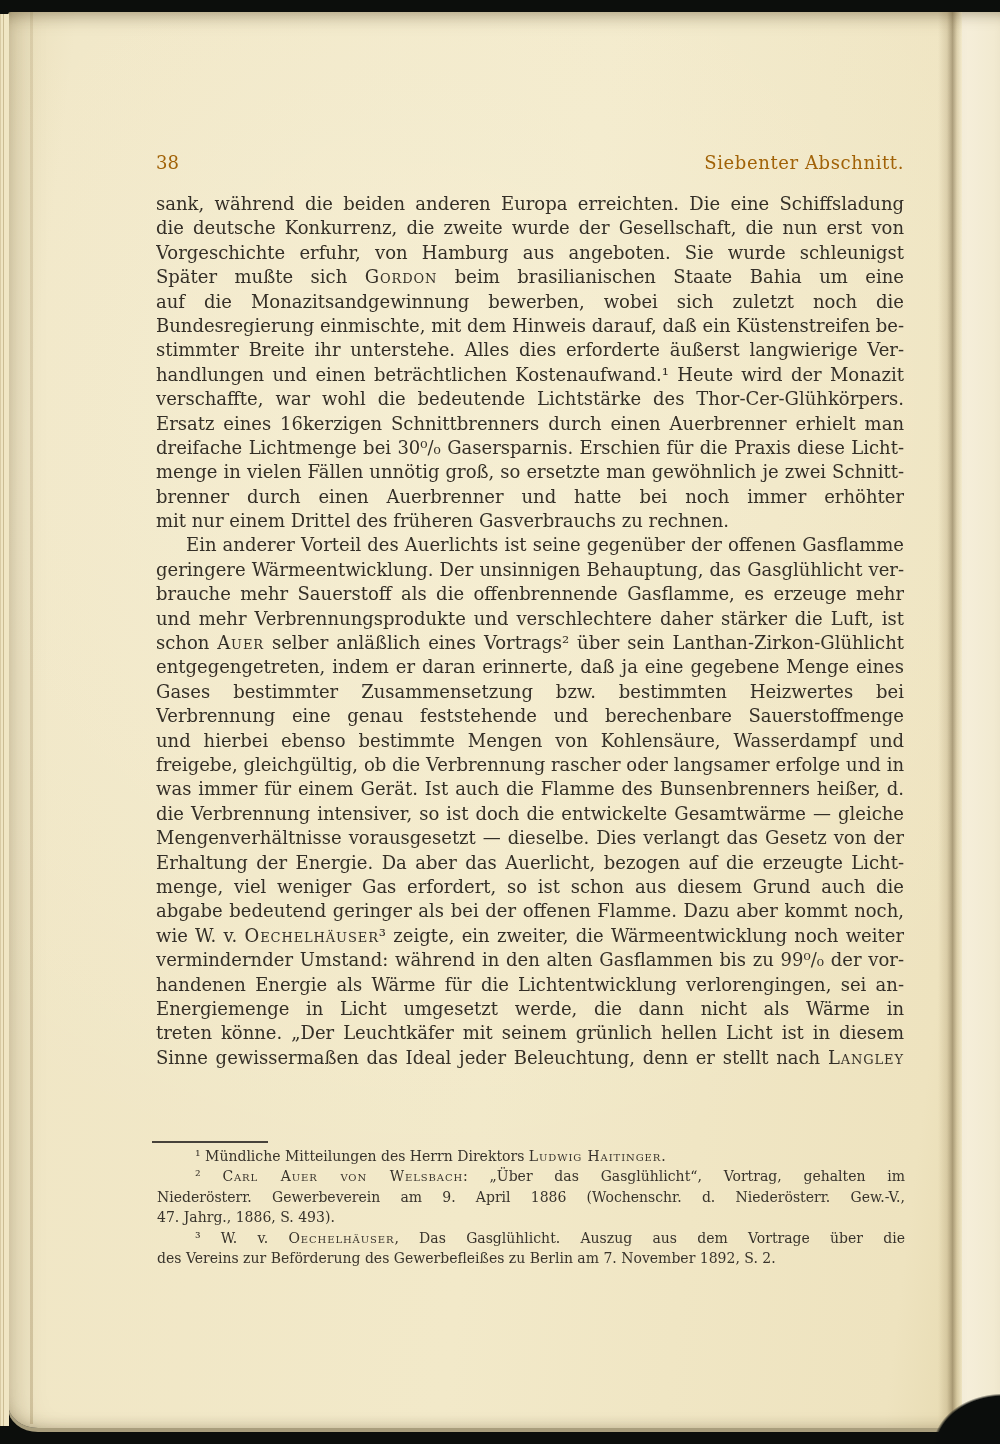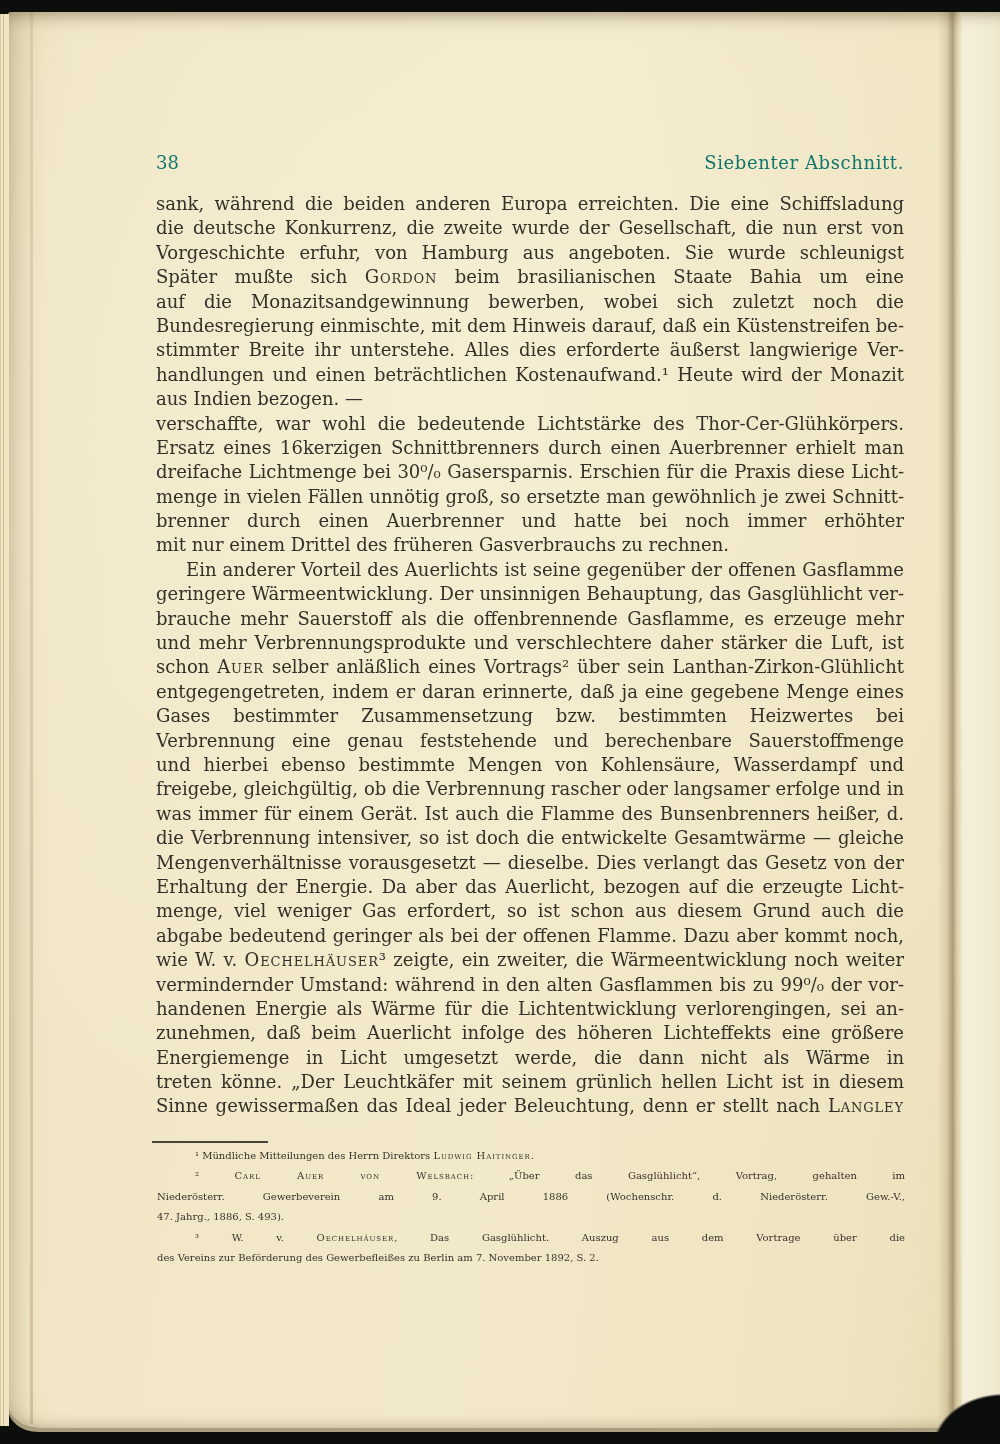--- a/index.html
+++ b/index.html
@@ -45,41 +45,41 @@
     box-shadow:inset 0 14px 16px -14px rgba(70,52,20,0.5);
   }
   .corner-shadow{
     position:absolute; right:0; bottom:0; width:130px; height:100px;
     background:radial-gradient(115px 88px at 103% 104%, #0b0d0c 59%, rgba(11,13,12,0) 62%);
   }
 
   
   .header{
     position:absolute; left:156px; width:748px; top:152px; height:26px;
-    color:#0f766e; font-size:18px;
+    color:#a16207; font-size:18px;
   }
   .page-number{position:absolute; left:0; top:0;}
   .running-title{position:absolute; left:0; right:0; top:0; text-align:right; letter-spacing:0.6px;}
 
   .text-block{
     position:absolute; left:156px; width:748px; top:192px;
     color:#342f27; font-size:18px; line-height:24.4px;
   }
   .line{height:24.4px; overflow:hidden; white-space:normal;}
   .just{text-align:justify; text-align-last:justify;}
   .indent{text-indent:30px;}
   .sc{font-variant:small-caps; letter-spacing:0.9px;margin-top:21px;}
 
   .footnote-rule{
     position:absolute; left:152px; top:1141px; width:116px; height:2px;
     background:#47423a;
   }
   .footnotes{
     position:absolute; left:157px; width:748px; top:1146px;
-    color:#38332b; font-size:10px; line-height:20.4px;
+    color:#38332b; font-size:14px; line-height:20.4px;
   }
   .footnotes .line{height:20.4px;}
   .footnotes .indent{text-indent:38px;}
 </style>
 </head>
 <body>
 
 <div class="stage">
   <div class="page"></div>
   <div class="left-edges"></div>
@@ -94,21 +94,20 @@
 
   <div class="text-block">
       <div class="line just">sank, während die beiden anderen Europa erreichten.  Die eine Schiffsladung kaufte</div>
       <div class="line just">die deutsche Konkurrenz, die zweite wurde der Gesellschaft, die nun erst von dieser</div>
       <div class="line just">Vorgeschichte erfuhr, von Hamburg aus angeboten.  Sie wurde schleunigst gekauft.</div>
       <div class="line just">Später mußte sich <span class="sc">Gordon</span> beim brasilianischen Staate Bahia um eine Konzession</div>
       <div class="line just">auf die Monazitsandgewinnung bewerben, wobei sich zuletzt noch die brasilianische</div>
       <div class="line just">Bundesregierung einmischte, mit dem Hinweis darauf, daß ein Küstenstreifen be-</div>
       <div class="line just">stimmter Breite ihr unterstehe.  Alles dies erforderte äußerst langwierige Ver-</div>
       <div class="line just">handlungen und einen beträchtlichen Kostenaufwand.¹  Heute wird der Monazit</div>
-      <div class="line">aus Indien bezogen.  —</div>
       <div class="line just">verschaffte, war wohl die bedeutende Lichtstärke des Thor-Cer-Glühkörpers.  Beim</div>
       <div class="line just">Ersatz eines 16kerzigen Schnittbrenners durch einen Auerbrenner erhielt man die</div>
       <div class="line just">dreifache Lichtmenge bei 30⁰/₀ Gasersparnis.  Erschien für die Praxis diese Licht-</div>
       <div class="line just">menge in vielen Fällen unnötig groß, so ersetzte man gewöhnlich je zwei Schnitt-</div>
       <div class="line just">brenner durch einen Auerbrenner und hatte bei noch immer erhöhter Lichtausbeute</div>
       <div class="line">mit nur einem Drittel des früheren Gasverbrauchs zu rechnen.</div>
       <div class="line indent just">Ein anderer Vorteil des Auerlichts ist seine gegenüber der offenen Gasflamme</div>
       <div class="line just">geringere Wärmeentwicklung.  Der unsinnigen Behauptung, das Gasglühlicht ver-</div>
       <div class="line just">brauche mehr Sauerstoff als die offenbrennende Gasflamme, es erzeuge mehr Wärme</div>
       <div class="line just">und mehr Verbrennungsprodukte und verschlechtere daher stärker die Luft, ist</div>
@@ -120,21 +119,20 @@
       <div class="line just">freigebe, gleichgültig, ob die Verbrennung rascher oder langsamer erfolge und in</div>
       <div class="line just">was immer für einem Gerät.  Ist auch die Flamme des Bunsenbrenners heißer, d. h.</div>
       <div class="line just">die Verbrennung intensiver, so ist doch die entwickelte Gesamtwärme — gleiche</div>
       <div class="line just">Mengenverhältnisse vorausgesetzt — dieselbe.  Dies verlangt das Gesetz von der</div>
       <div class="line just">Erhaltung der Energie.  Da aber das Auerlicht, bezogen auf die erzeugte Licht-</div>
       <div class="line just">menge, viel weniger Gas erfordert, so ist schon aus diesem Grund auch die Wärme-</div>
       <div class="line just">abgabe bedeutend geringer als bei der offenen Flamme.  Dazu aber kommt noch,</div>
       <div class="line just">wie W. v. <span class="sc">Oechelhäuser</span>³ zeigte, ein zweiter, die Wärmeentwicklung noch weiter</div>
       <div class="line just">vermindernder Umstand: während in den alten Gasflammen bis zu 99⁰/₀ der vor-</div>
       <div class="line just">handenen Energie als Wärme für die Lichtentwicklung verlorengingen, sei an-</div>
-      <div class="line just">zunehmen, daß beim Auerlicht infolge des höheren Lichteffekts eine größere</div>
       <div class="line just">Energiemenge in Licht umgesetzt werde, die dann nicht als Wärme in Erscheinung</div>
       <div class="line just">treten könne.  „Der Leuchtkäfer mit seinem grünlich hellen Licht ist in diesem</div>
       <div class="line just">Sinne gewissermaßen das Ideal jeder Beleuchtung, denn er stellt nach <span class="sc">Langley</span></div>
     </div>
 
   <div class="footnote-rule"></div>
   <div class="footnotes">
       <div class="line indent">¹ Mündliche Mitteilungen des Herrn Direktors <span class="sc">Ludwig Haitinger</span>.</div>
       <div class="line indent just">² <span class="sc">Carl Auer von Welsbach</span>: „Über das Gasglühlicht“, Vortrag, gehalten im</div>
       <div class="line just">Niederösterr. Gewerbeverein am 9. April 1886 (Wochenschr. d. Niederösterr. Gew.-V.,</div>

